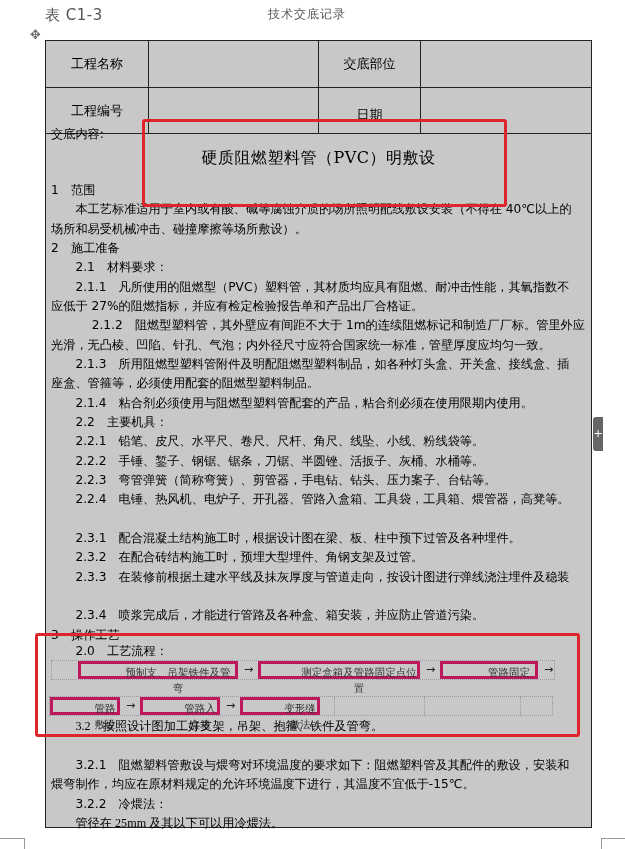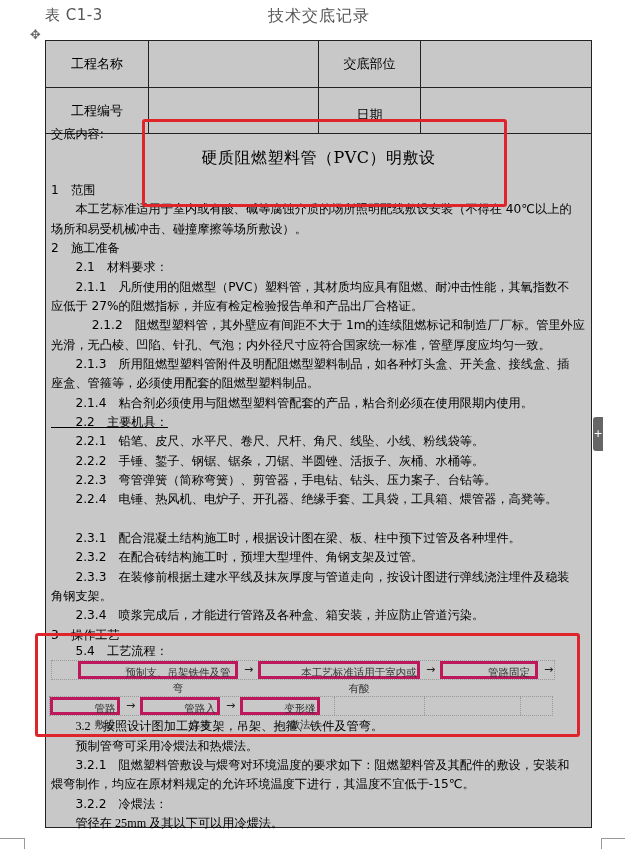--- a/index.html
+++ b/index.html
@@ -1,19 +1,19 @@
 <!DOCTYPE html>
 <html><head>
 <meta charset="utf-8">
 <style>
   html,body{margin:0;padding:0;}
   body{width:625px;height:849px;background:#ffffff;position:relative;overflow:hidden;
        font-family:"DejaVu Sans","Liberation Sans",sans-serif;color:#000;}
   .form-no{position:absolute;left:45px;top:6px;font-size:15px;color:#555;letter-spacing:0.5px;}
-  .doc-title{position:absolute;left:268px;top:6px;font-size:16px;color:#555;letter-spacing:1px;}
+  .doc-title{position:absolute;left:268px;top:6px;font-size:12px;color:#555;letter-spacing:1px;}
   .move-handle{position:absolute;left:30px;top:28px;width:14px;height:14px;color:#666;font-size:13px;line-height:14px;}
   .sheet{position:absolute;left:45px;top:40px;width:547px;height:788px;background:#c8c8c8;
          border:1px solid #222;box-sizing:border-box;}
   .hrow{position:absolute;left:0;width:100%;border-bottom:1px solid #222;box-sizing:border-box;}
   .hrow .cell{position:absolute;top:0;height:100%;display:flex;align-items:center;justify-content:center;
               font-size:13px;box-sizing:border-box;}
   .vline{border-right:1px solid #222;}
   .content{position:absolute;left:0;top:84px;width:100%;bottom:0;font-size:12.2px;line-height:19.4px;}
   .content .ln{position:absolute;left:5px;right:6px;white-space:nowrap;}
   .subject{position:absolute;left:0;width:100%;top:23px;text-align:center;font-family:"DejaVu Serif","Liberation Serif",serif;font-size:16px;letter-spacing:0.5px;}
@@ -57,55 +57,53 @@
     <div class="ln" style="top:95px;">场所和易受机械冲击、碰撞摩擦等场所敷设）。</div>
     <div class="ln" style="top:114px;">2　施工准备</div>
     <div class="ln" style="top:133px;">　　2.1　材料要求：</div>
     <div class="ln" style="top:153px;">　　2.1.1　凡所使用的阻燃型（PVC）塑料管，其材质均应具有阻燃、耐冲击性能，其氧指数不</div>
     <div class="ln" style="top:172px;">应低于 27%的阻燃指标，并应有检定检验报告单和产品出厂合格证。</div>
     <div class="ln" style="top:191px;text-align:right;">　　2.1.2　阻燃型塑料管，其外壁应有间距不大于 1m的连续阻燃标记和制造厂厂标。管里外应</div>
     <div class="ln" style="top:211px;">光滑，无凸棱、凹陷、针孔、气泡；内外径尺寸应符合国家统一标准，管壁厚度应均匀一致。</div>
     <div class="ln" style="top:230px;">　　2.1.3　所用阻燃型塑料管附件及明配阻燃型塑料制品，如各种灯头盒、开关盒、接线盒、插</div>
     <div class="ln" style="top:249px;">座盒、管箍等，必须使用配套的阻燃型塑料制品。</div>
     <div class="ln" style="top:269px;">　　2.1.4　粘合剂必须使用与阻燃型塑料管配套的产品，粘合剂必须在使用限期内使用。</div>
-    <div class="ln" style="top:288px;text-decoration:underline;">　　2.2　主要机具：</div>
+    <div class="ln" style="top:288px;">　　2.2　主要机具：</div>
     <div class="ln" style="top:307px;">　　2.2.1　铅笔、皮尺、水平尺、卷尺、尺杆、角尺、线坠、小线、粉线袋等。</div>
     <div class="ln" style="top:327px;">　　2.2.2　手锤、錾子、钢锯、锯条，刀锯、半圆锉、活扳子、灰桶、水桶等。</div>
     <div class="ln" style="top:346px;">　　2.2.3　弯管弹簧（简称弯簧）、剪管器，手电钻、钻头、压力案子、台钻等。</div>
-    <div class="ln" style="top:365px;">　　2.2.4　电锤、热风机、电炉子、开孔器、绝缘手套、工具袋，工具箱、煨管器，高凳等。</div>
+    <div class="ln" style="top:365px;">　　2.2.4　电锤、热风机、电炉子、开孔器、管路入盒箱、工具袋，工具箱、煨管器，高凳等。</div>
     <div class="ln" style="top:404px;">　　2.3.1　配合混凝土结构施工时，根据设计图在梁、板、柱中预下过管及各种埋件。</div>
     <div class="ln" style="top:423px;">　　2.3.2　在配合砖结构施工时，预埋大型埋件、角钢支架及过管。</div>
     <div class="ln" style="top:443px;">　　2.3.3　在装修前根据土建水平线及抹灰厚度与管道走向，按设计图进行弹线浇注埋件及稳装</div>
-    <div class="ln" style="top:462px;">角钢支架。</div>
     <div class="ln" style="top:481px;">　　2.3.4　喷浆完成后，才能进行管路及各种盒、箱安装，并应防止管道污染。</div>
     <div class="ln" style="top:501px;">3　操作工艺</div>
-    <div class="ln" style="top:517px;">　　5.4　工艺流程：</div>
+    <div class="ln" style="top:517px;">　　2.0　工艺流程：</div>
 
     <div class="flow" style="top:535px;width:504px;">
       <div class="fbox" style="left:26px;width:160px;">预制支、吊架铁件及管弯</div>
       <div class="farrow" style="left:192px;">→</div>
-      <div class="fbox" style="left:206px;width:162px;">本工艺标准适用于室内或有酸</div>
+      <div class="fbox" style="left:206px;width:162px;">测定盒箱及管路固定点位置</div>
       <div class="farrow" style="left:374px;">→</div>
       <div class="fbox" style="left:388px;width:98px;">管路固定</div>
       <div class="farrow" style="left:492px;">→</div>
     </div>
 
     <div class="flow" style="top:571px;width:504px;left:3px;">
       <div class="fbox" style="left:0;width:70px;">管路敷设</div>
       <div class="farrow" style="left:76px;">→</div>
       <div class="fbox" style="left:90px;width:80px;">管路入盒箱</div>
       <div class="farrow" style="left:176px;">→</div>
       <div class="fbox" style="left:190px;width:80px;">变形缝做法</div>
       <div class="dcell" style="left:284px;"></div>
       <div class="dcell" style="left:374px;"></div>
       <div class="dcell" style="left:470px;"></div>
     </div>
 
     <div class="ln" style="top:592px;font-family:Liberation Serif, serif;">　　3.2　按照设计图加工好支架，吊架、抱箍、铁件及管弯。</div>
-    <div class="ln" style="top:612px;">　　预制管弯可采用冷煨法和热煨法。</div>
     <div class="ln" style="top:631px;">　　3.2.1　阻燃塑料管敷设与煨弯对环境温度的要求如下：阻燃塑料管及其配件的敷设，安装和</div>
     <div class="ln" style="top:650px;">煨弯制作，均应在原材料规定的允许环境温度下进行，其温度不宜低于-15℃。</div>
     <div class="ln" style="top:670px;">　　3.2.2　冷煨法：</div>
     <div class="ln" style="top:689px;font-family:Liberation Serif, serif;">　　管径在 25mm 及其以下可以用冷煨法。</div>
   </div>
 </div>
 
 <div class="redbox" style="left:142px;top:119px;width:365px;height:88px;"></div>
 <div class="redbox" style="left:35px;top:633px;width:545px;height:104px;"></div>
 

